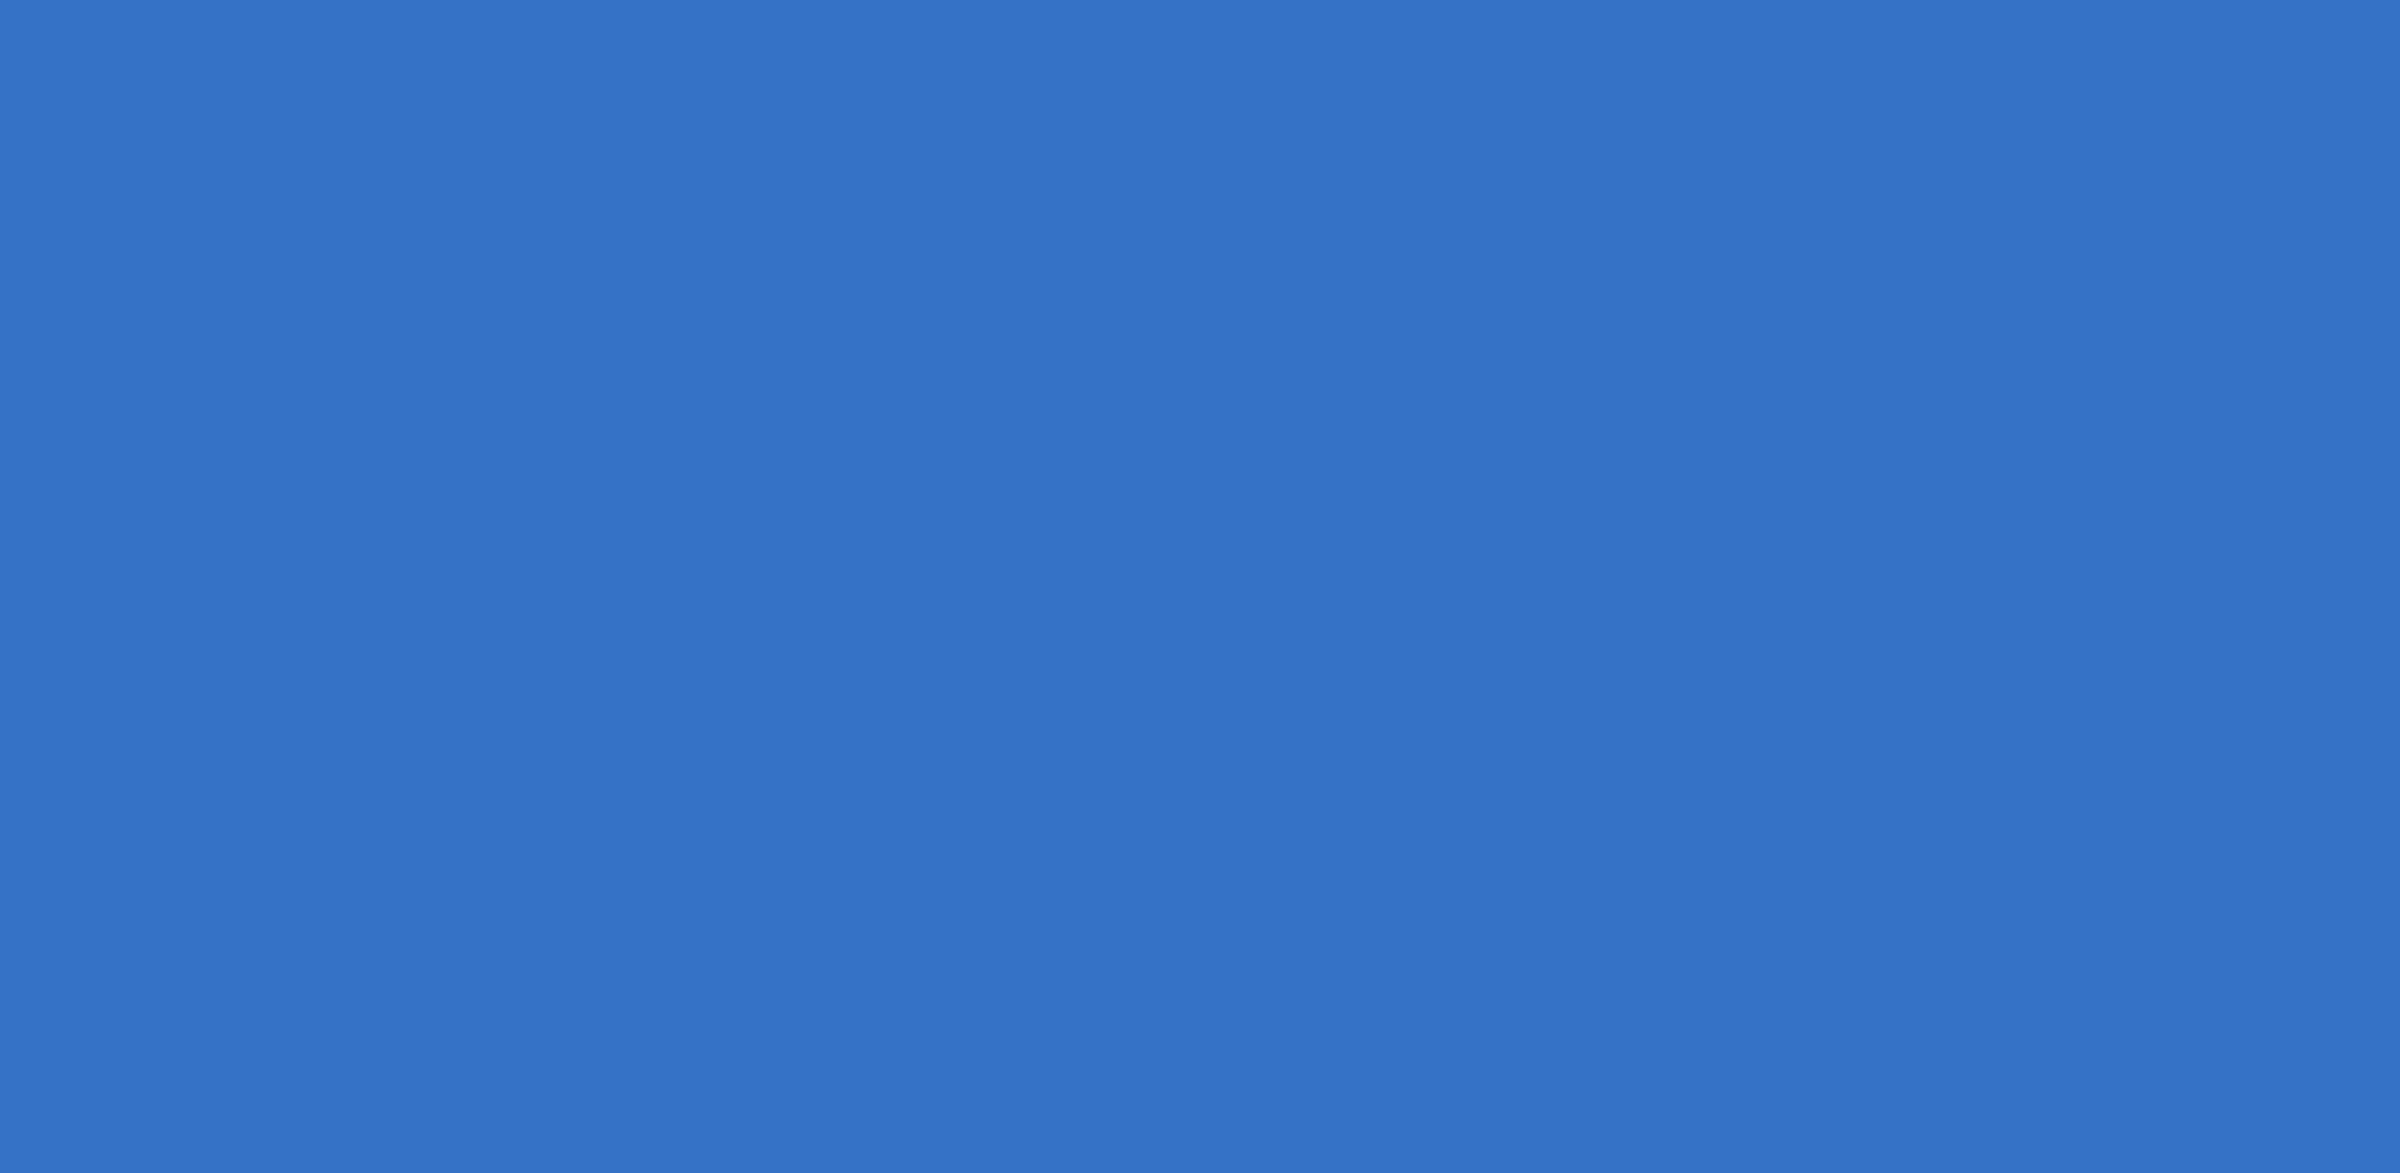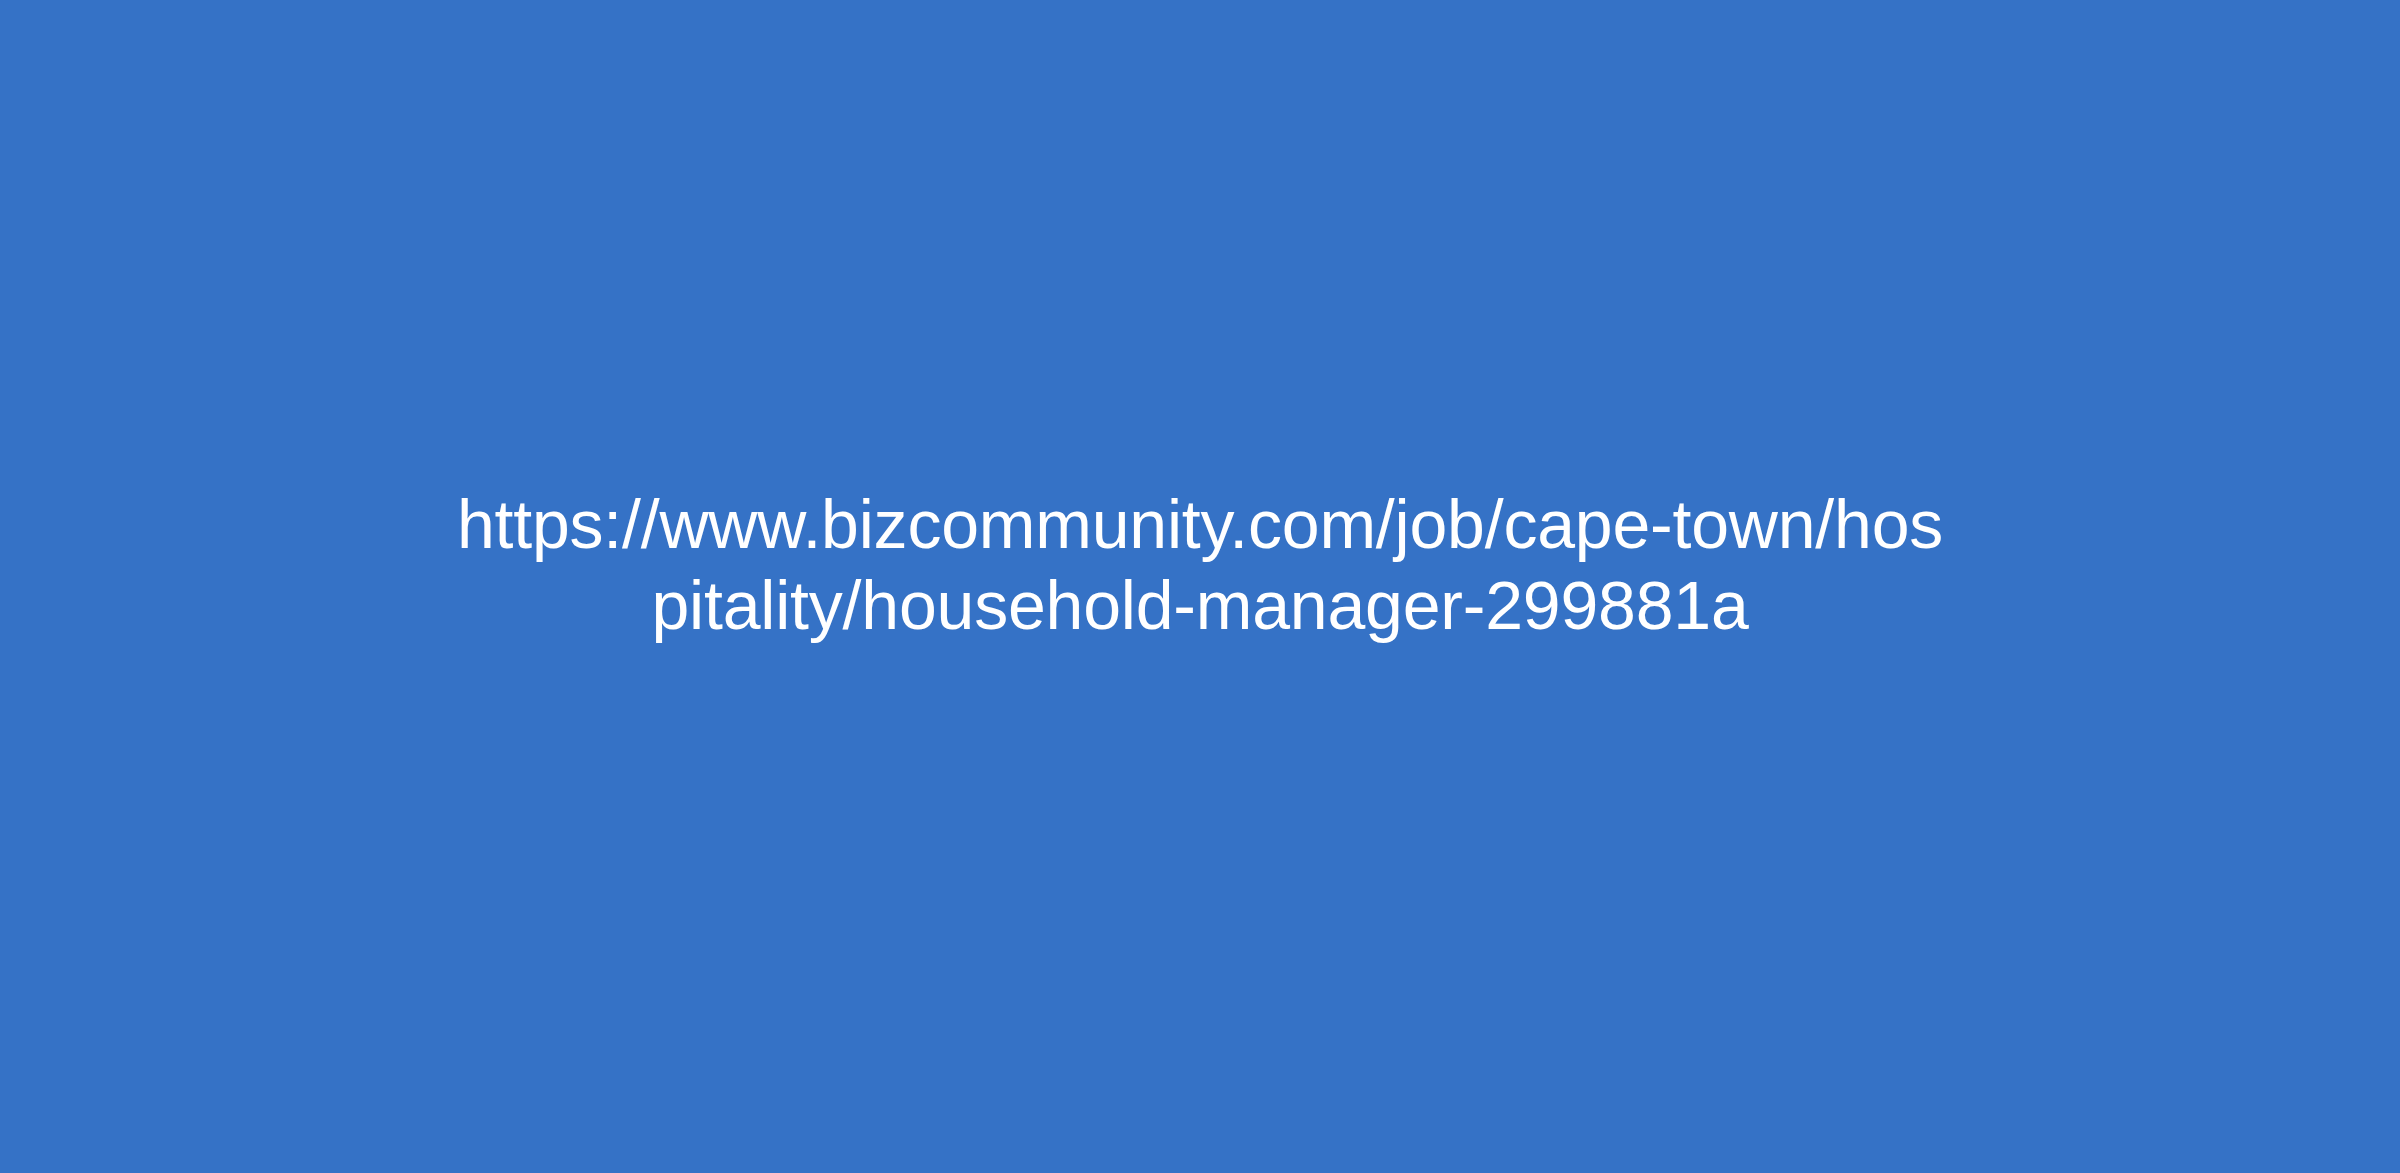--- a/index.html
+++ b/index.html
@@ -68,16 +68,15 @@
   }
 </style>
 </head>
 <body style="background: rgb(53, 114, 198);">
 
 <div class="share-card" style="background: rgb(53, 114, 198);">
 
   <div class="card-inner">
 
 
-    <div class="card-url" style="color: rgb(255, 255, 255);">https://www.bizcommunity.com/job/cape-town/hospitality/household-manager-299881a</div>
 
   </div>
 </div>
 
 </body></html>

